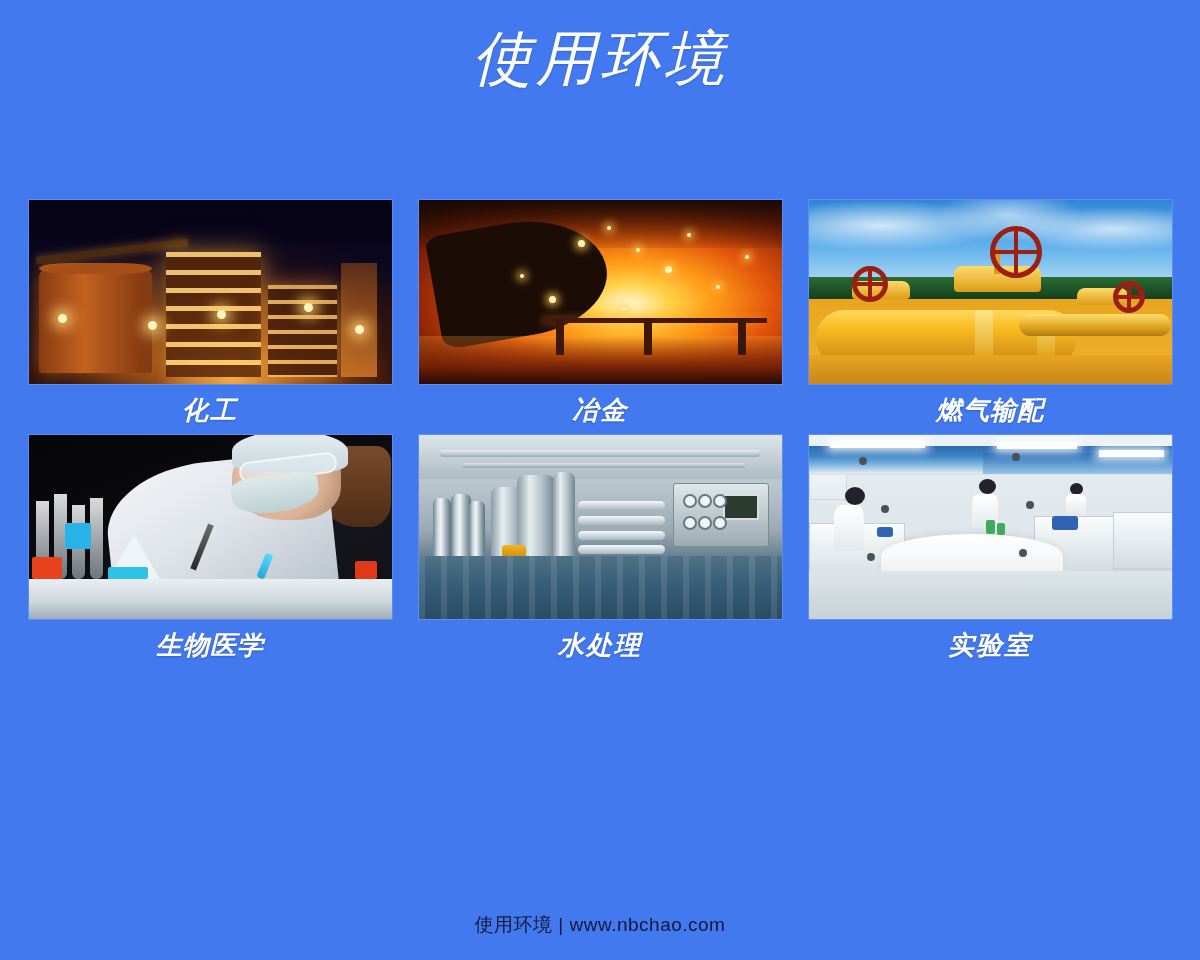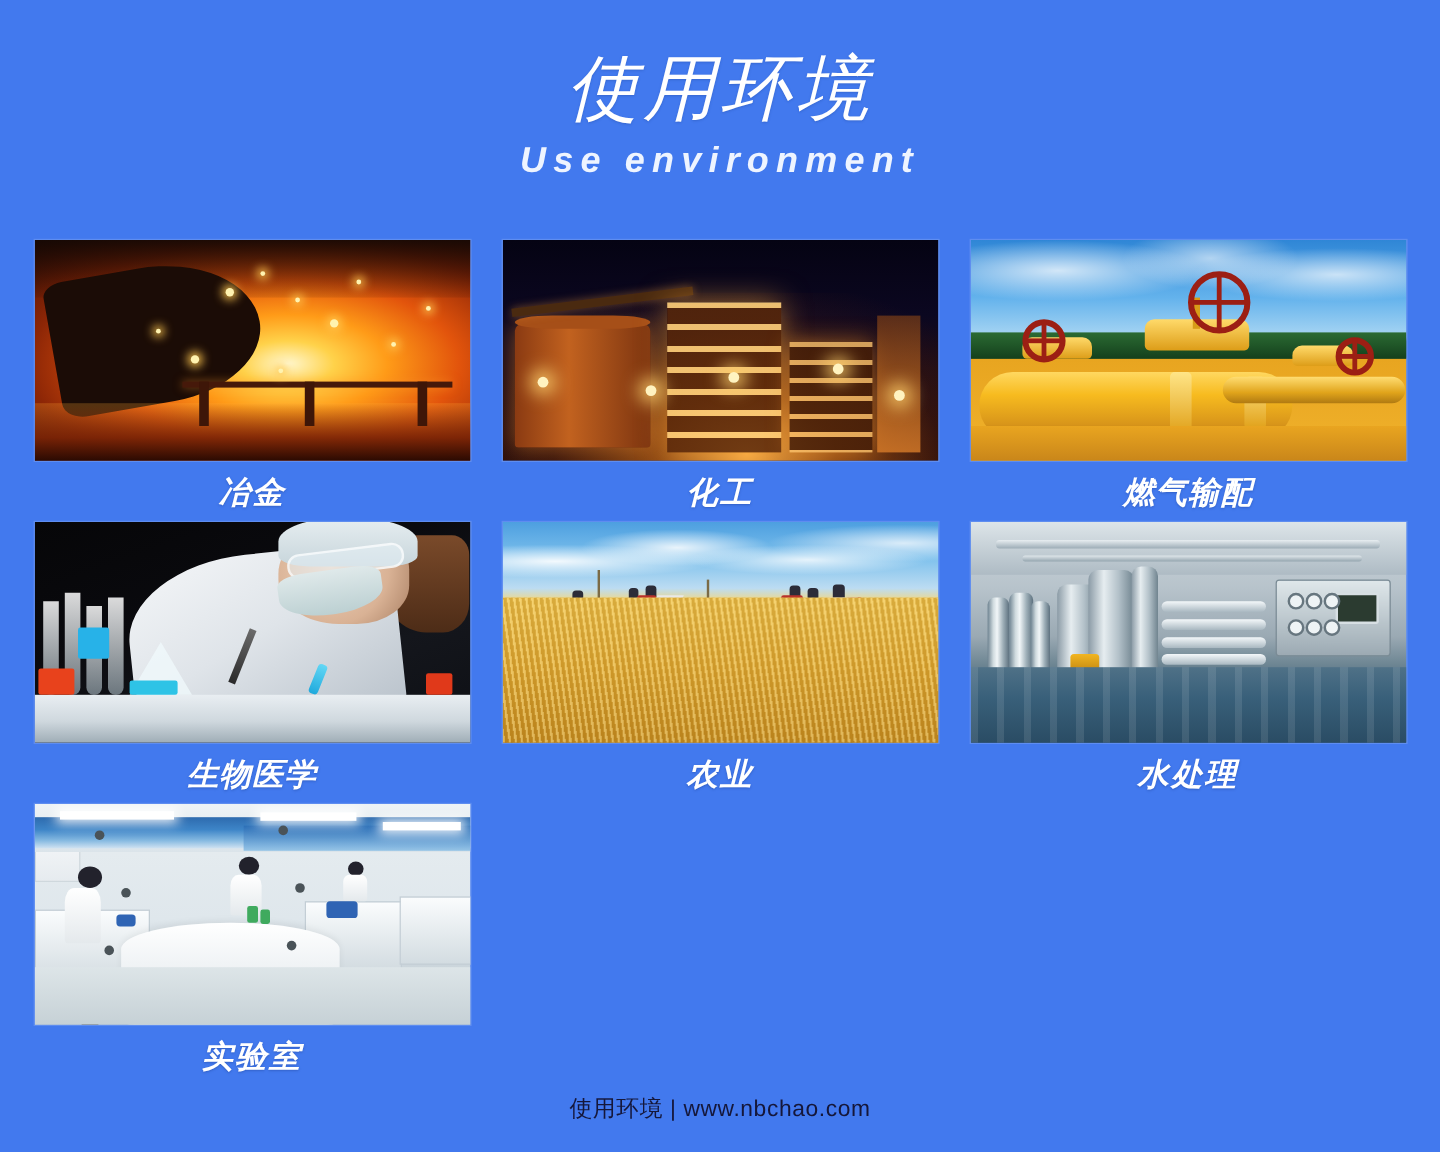--- a/index.html
+++ b/index.html
@@ -11,21 +11,21 @@
     height: 960px;
     background: #4279ee;
     font-family: "Liberation Sans", "DejaVu Sans", sans-serif;
     overflow: hidden;
     position: relative;
   }
 
   
   .header {
     width: 100%;
-    padding-top: 39px;
+    padding-top: 24px;
     text-align: center;
   }
   .title-cn {
     font-size: 60px;
     line-height: 70px;
     color: #ffffff;
     font-weight: 400;
     font-style: italic;
     letter-spacing: 4px;
     text-shadow: 0 1px 2px rgba(20,50,120,0.25);
@@ -530,25 +530,44 @@
   .ph-water .pipe-rail {
     position: absolute; height: 6px; border-radius: 3px;
     background: linear-gradient(180deg, #e7eef1, #8a9aa4);
   }
 </style>
 </head>
 <body>
 
 <div class="header">
   <div class="title-cn">使用环境</div>
-  <div class="title-en">Use environment</div>
 </div>
 
 <div class="grid">
 
+
+  <div class="cell">
+    <div class="thumb">
+      <div class="scene ph-chem">
+        <div class="layer glow"></div>
+        <div class="layer tank"></div>
+        <div class="layer tank-top"></div>
+        <div class="layer bridge"></div>
+        <div class="layer tower"></div>
+        <div class="layer tower2"></div>
+        <div class="layer stack"></div>
+        <div class="layer lamp" style="left:8%; top:62%;"></div>
+        <div class="layer lamp" style="left:33%; top:66%;"></div>
+        <div class="layer lamp" style="left:52%; top:60%;"></div>
+        <div class="layer lamp" style="left:76%; top:56%;"></div>
+        <div class="layer lamp" style="left:90%; top:68%;"></div>
+      </div>
+    </div>
+    <div class="cell-label">化工</div>
+  </div>
 
   <div class="cell">
     <div class="thumb">
       <div class="scene ph-metal">
         <div class="layer dark-top"></div>
         <div class="layer ladle"></div>
         <div class="layer bottom-slag"></div>
         <div class="layer rail"></div>
         <div class="layer post" style="left:38%;"></div>
         <div class="layer post" style="left:62%;"></div>
@@ -559,40 +578,20 @@
         <div class="spark big" style="left:68%; top:36%;"></div>
         <div class="spark" style="left:74%; top:18%;"></div>
         <div class="spark" style="left:82%; top:46%;"></div>
         <div class="spark big" style="left:36%; top:52%;"></div>
         <div class="spark" style="left:56%; top:58%;"></div>
         <div class="spark" style="left:90%; top:30%;"></div>
         <div class="spark" style="left:28%; top:40%;"></div>
       </div>
     </div>
     <div class="cell-label">冶金</div>
-  </div>
-
-  <div class="cell">
-    <div class="thumb">
-      <div class="scene ph-chem">
-        <div class="layer glow"></div>
-        <div class="layer tank"></div>
-        <div class="layer tank-top"></div>
-        <div class="layer bridge"></div>
-        <div class="layer tower"></div>
-        <div class="layer tower2"></div>
-        <div class="layer stack"></div>
-        <div class="layer lamp" style="left:8%; top:62%;"></div>
-        <div class="layer lamp" style="left:33%; top:66%;"></div>
-        <div class="layer lamp" style="left:52%; top:60%;"></div>
-        <div class="layer lamp" style="left:76%; top:56%;"></div>
-        <div class="layer lamp" style="left:90%; top:68%;"></div>
-      </div>
-    </div>
-    <div class="cell-label">化工</div>
   </div>
 
 
   <div class="cell">
     <div class="thumb">
       <div class="scene ph-gas">
         <div class="layer clouds"></div>
         <div class="layer treeline"></div>
         <div class="layer bigpipe"></div>
         <div class="flange" style="left:46%; bottom:12%; height:28%;"></div>
@@ -630,42 +629,20 @@
         <div class="flask" style="left:22%; bottom:22%;"></div>
         <div class="liquid" style="left:22%; bottom:22%; width:40px; height:12px; background:#2ec3e6;"></div>
         <div class="pipette" style="left:47%; bottom:26%;"></div>
         <div class="droptip" style="left:64%; bottom:22%;"></div>
         <div class="liquid" style="left:90%; bottom:22%; width:22px; height:18px; background:#e0391a;"></div>
       </div>
     </div>
     <div class="cell-label wide">生物医学</div>
   </div>
 
-  <div class="cell">
-    <div class="thumb">
-      <div class="scene ph-agri">
-        <div class="layer clouds"></div>
-        <div class="pole" style="left:22%; top:22%; height:14%;"></div>
-        <div class="pole" style="left:47%; top:26%; height:10%;"></div>
-        <div class="worker" style="left:16%; top:31%; width:9px; height:10px;"></div>
-        <div class="worker" style="left:29%; top:30%; width:8px; height:11px;"></div>
-        <div class="worker" style="left:33%; top:29%; width:9px; height:12px;"></div>
-        <div class="worker" style="left:66%; top:29%; width:9px; height:12px;"></div>
-        <div class="worker" style="left:70%; top:30%; width:9px; height:11px;"></div>
-        <div class="worker" style="left:76%; top:28%; width:10px; height:13px;"></div>
-        <div class="mach" style="left:31%; top:33%; width:16px; height:8px;"></div>
-        <div class="mach" style="left:64%; top:33%; width:18px; height:9px;"></div>
-        <div class="mach" style="left:79%; top:34%; width:14px; height:8px;"></div>
-        <div class="mach-white" style="left:35%; top:33%; width:22px; height:9px;"></div>
-        <div class="mach-white" style="left:74%; top:34%; width:26px; height:10px;"></div>
-        <div class="layer wheat"></div>
-      </div>
-    </div>
-    <div class="cell-label">农业</div>
-  </div>
 
   <div class="cell">
     <div class="thumb">
       <div class="scene ph-water">
         <div class="layer ceiling"></div>
         <div class="layer ducts"></div>
         <div class="layer ducts2"></div>
         <div class="tank" style="left:4%;  top:34%; width:18px; height:42%;"></div>
         <div class="tank" style="left:9%;  top:32%; width:20px; height:44%;"></div>
         <div class="tank" style="left:14%; top:36%; width:16px; height:40%;"></div>

